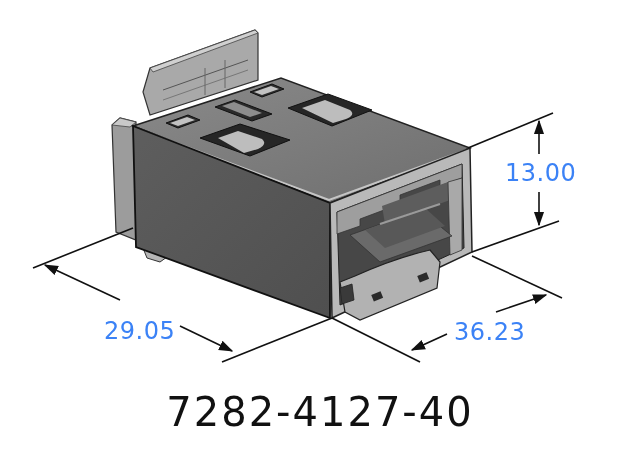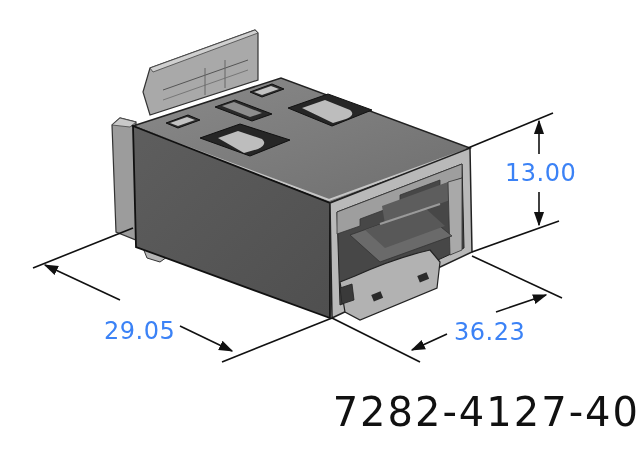--- a/index.html
+++ b/index.html
@@ -32,21 +32,21 @@
       white-space: nowrap;
     }
     #dim-height-label { left: 505px; top: 161px; }
     #dim-length-label { left: 104px; top: 319px; }
     #dim-width-label  { left: 454px; top: 320px; }
     #part-number {
       position: absolute;
       left: 0;
       width: 640px;
       top: 392px;
-      text-align: right;
+      text-align: center;
       font-family: "DejaVu Sans", sans-serif;
       font-size: 40px;
       letter-spacing: 2px;
       color: #111111;
       line-height: 1;
     }
   </style>
 </head>
 <body>
 

